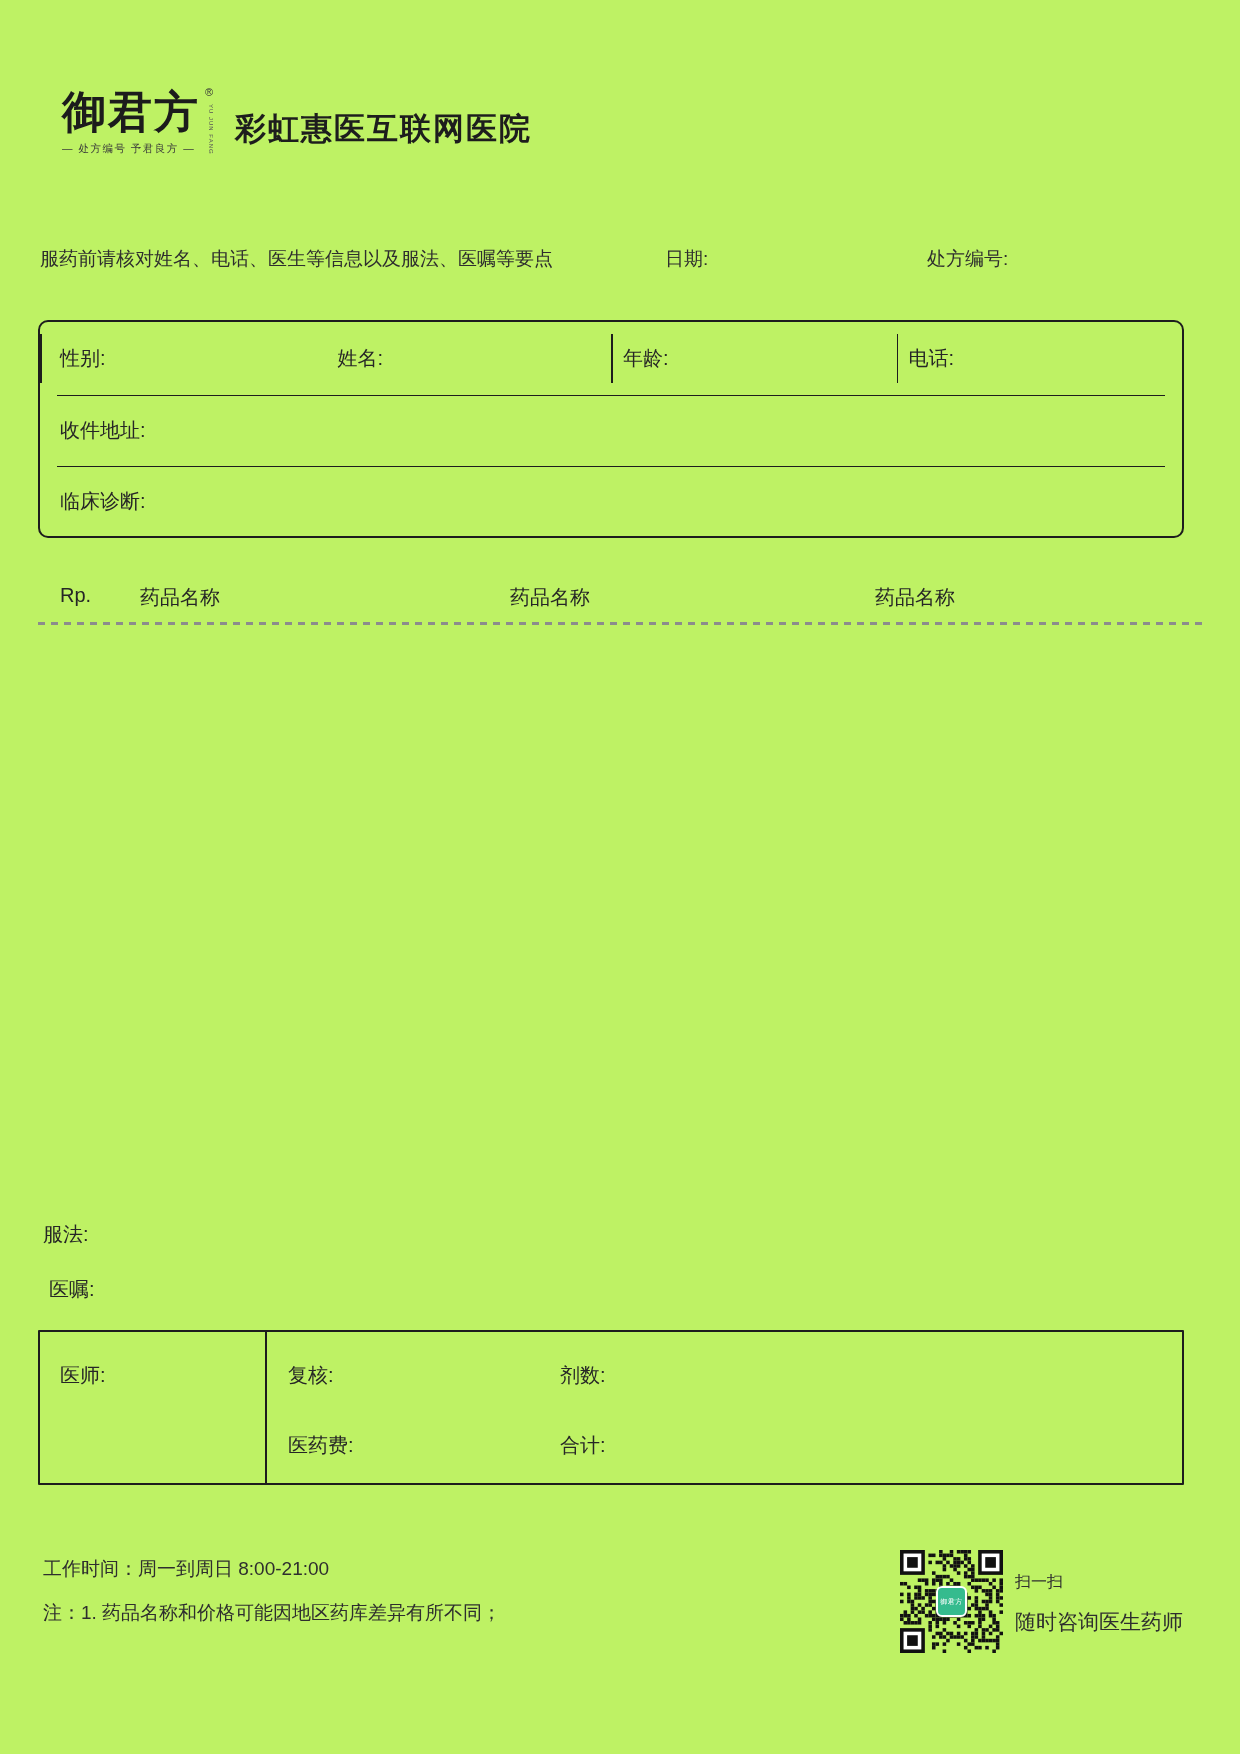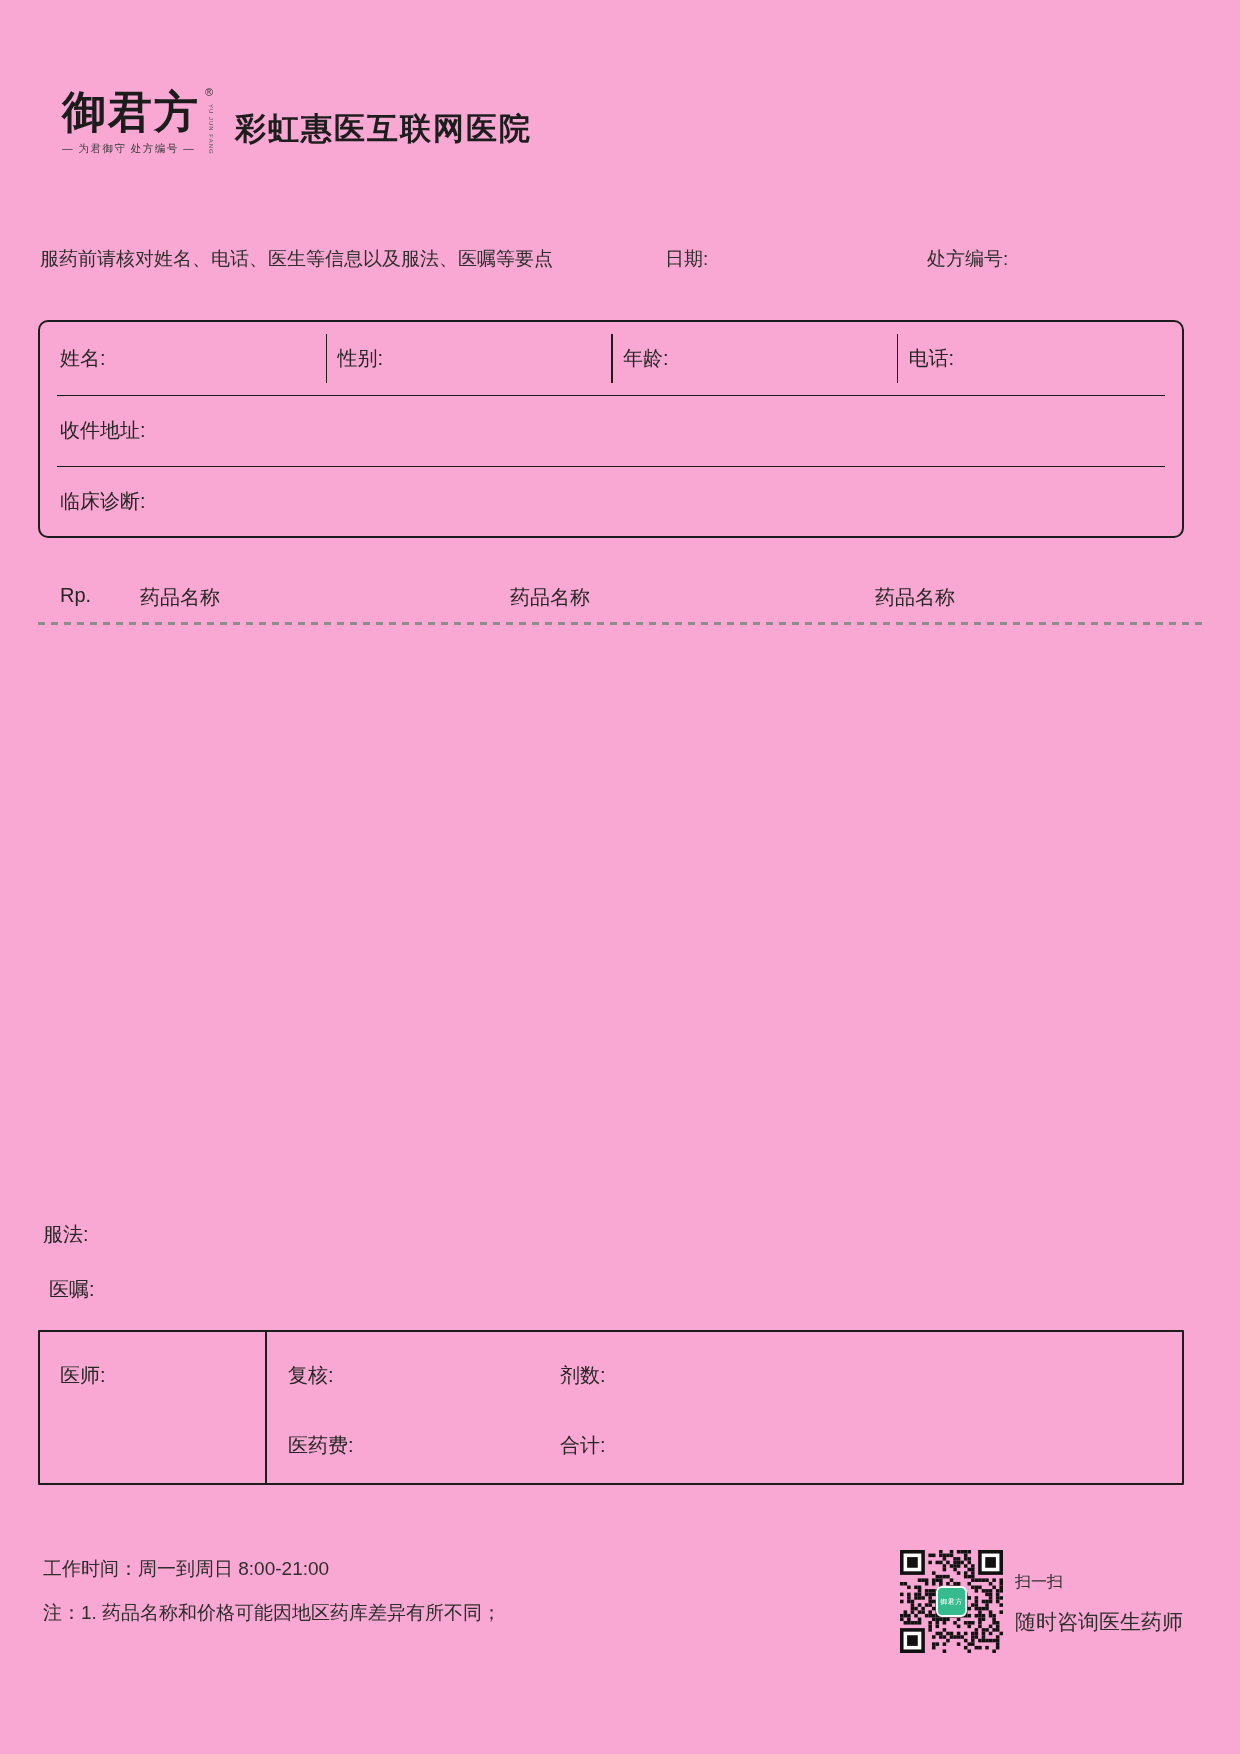--- a/index.html
+++ b/index.html
@@ -1,21 +1,21 @@
 <!DOCTYPE html>
 <html><head>
 <meta charset="utf-8">
 <style>
   * { margin:0; padding:0; box-sizing:border-box; }
   html,body { background:#e9e9e9; }
   .page {
     position:relative;
     width:1240px; height:1754px;
     margin:0 auto;
-    background:#f9a8d4;
+    background:#bef264;
     font-family:"Liberation Sans", sans-serif;
     color:#2a2a2a;
     overflow:hidden;
   }
   
   .logo-block { position:absolute; left:62px; top:88px; width:145px; }
   .logo-main {
     font-family:"DejaVu Serif", serif;
     font-size:44px; font-weight:700; letter-spacing:2px;
     color:#1c1c1c; line-height:1.1;
@@ -93,36 +93,36 @@
 </style>
 </head>
 <body>
 
 <div class="page">
 
   <div class="logo-block">
     <div class="logo-main">御君方</div>
     <div class="logo-reg">®</div>
     <div class="logo-vertical">YU JUN FANG</div>
-    <div class="logo-slogan">— 为君御守  处方编号 —</div>
+    <div class="logo-slogan">— 处方编号  予君良方 —</div>
   </div>
   <div class="hospital-title">彩虹惠医互联网医院</div>
 
   <div class="notice-text">服药前请核对姓名、电话、医生等信息以及服法、医嘱等要点</div>
   <div class="date-label">日期:</div>
   <div class="rx-no-label">处方编号:</div>
 
   <div class="patient-box">
     <div class="p-row1">
       <div class="p-cell">
-        <span class="p-label">姓名:</span>
+        <span class="vdiv"></span>
+        <span class="p-label">性别:</span>
       </div>
       <div class="p-cell">
-        <span class="vdiv"></span>
-        <span class="p-label">性别:</span>
+        <span class="p-label">姓名:</span>
       </div>
       <div class="p-cell">
         <span class="vdiv"></span>
         <span class="p-label">年龄:</span>
       </div>
       <div class="p-cell">
         <span class="vdiv"></span>
         <span class="p-label">电话:</span>
       </div>
     </div>

